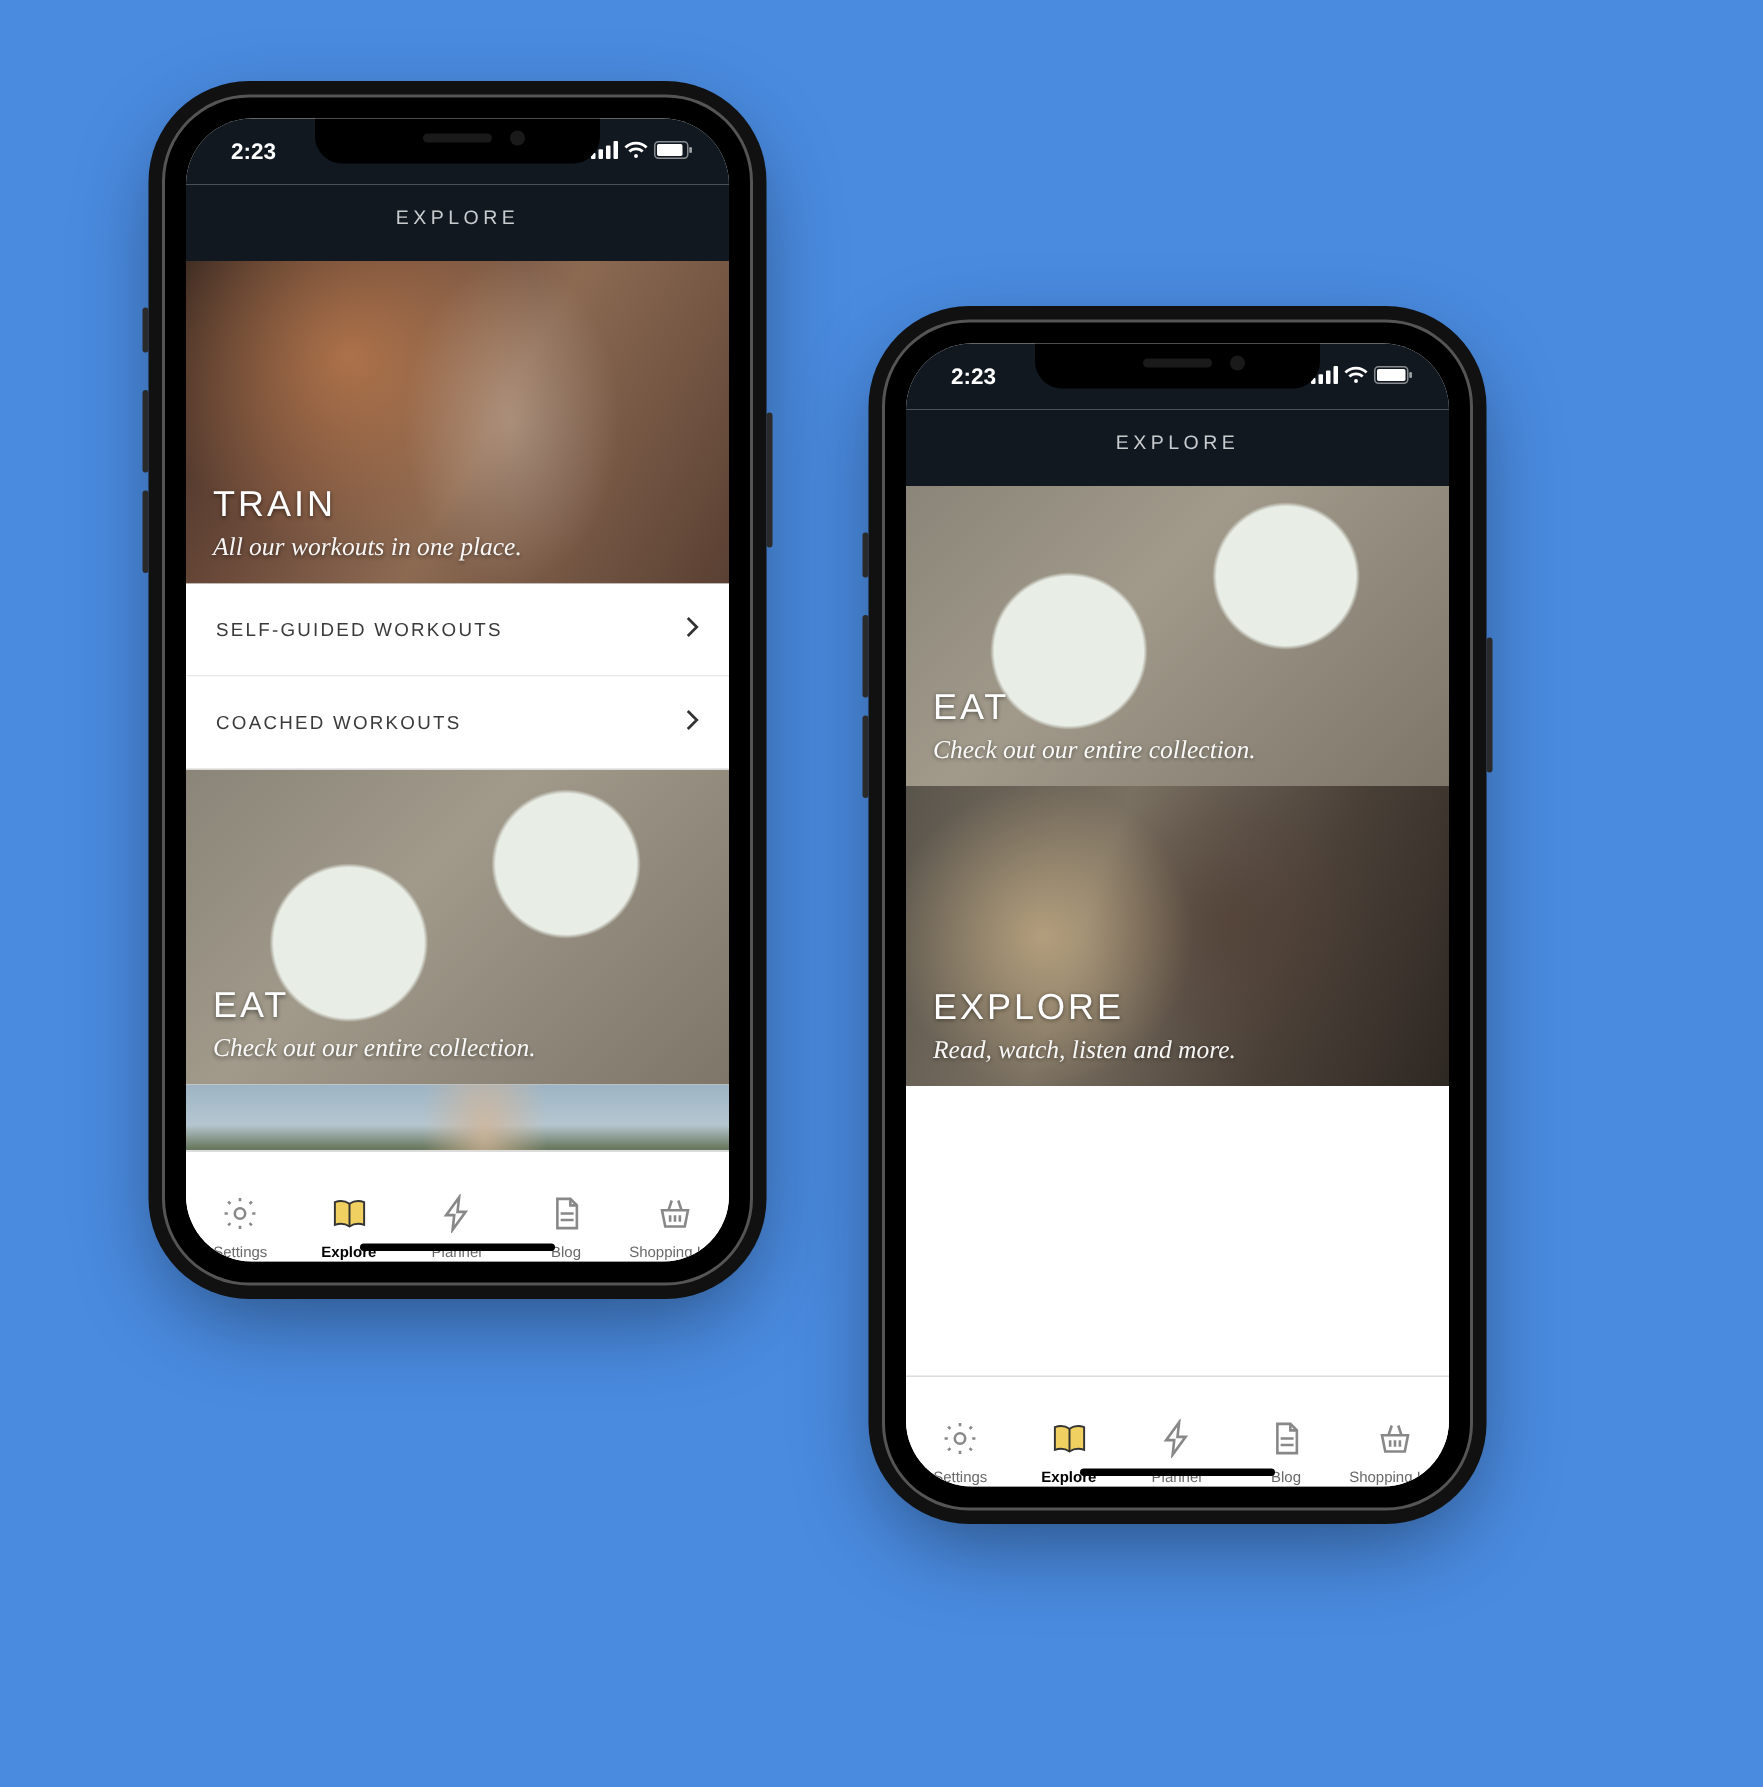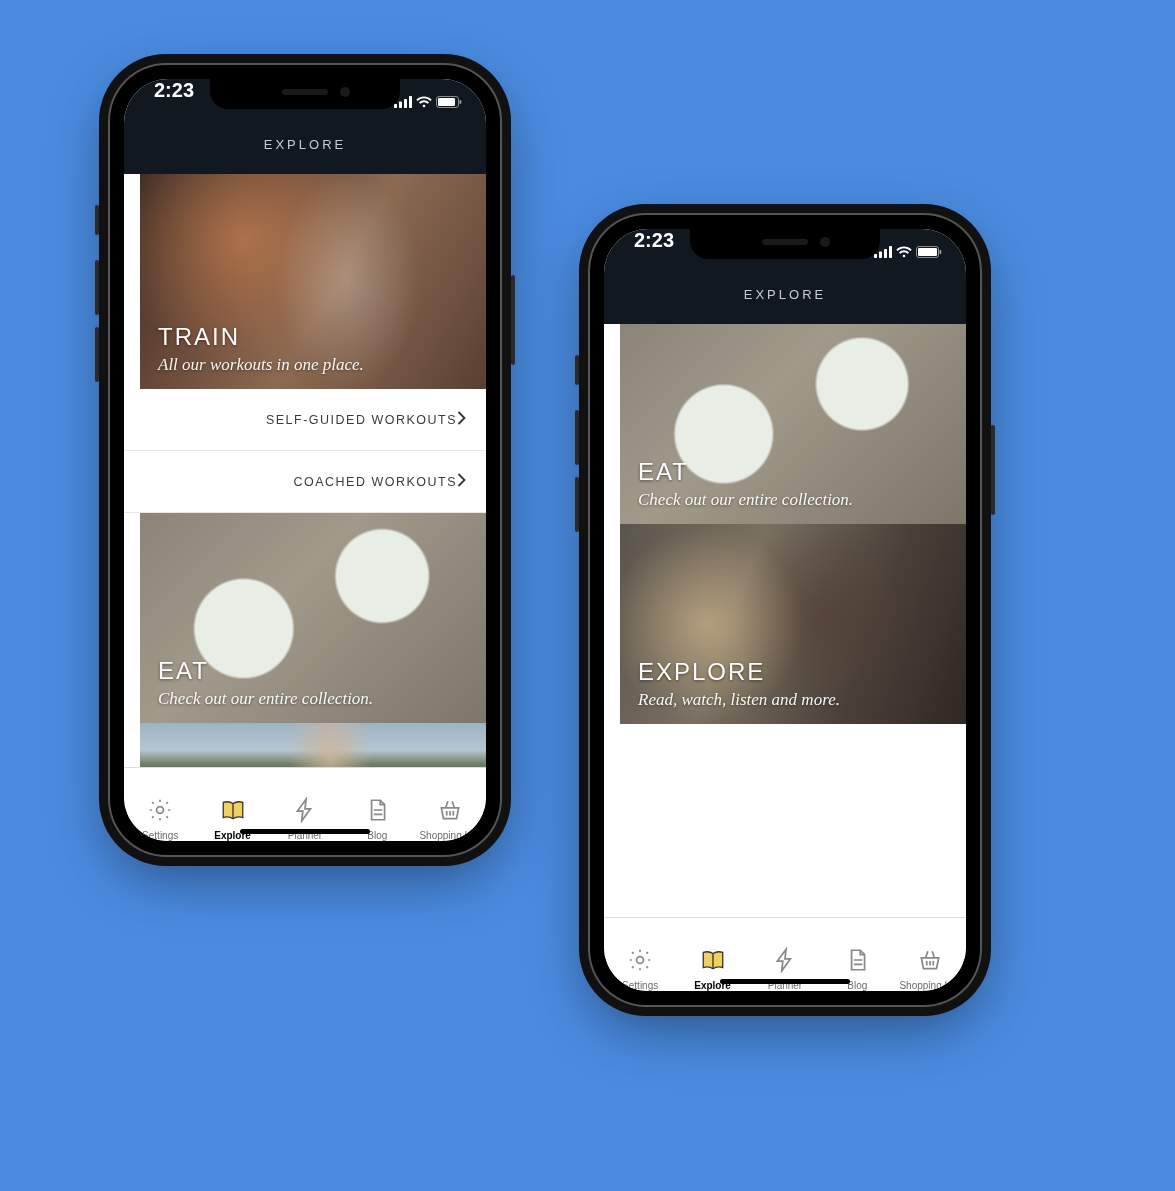--- a/index.html
+++ b/index.html
@@ -20,34 +20,34 @@
   .btn-vol-dn  { left:-15px; top:262px; width:4px; height:55px; }
   .btn-power   { right:-15px; top:210px; width:4px; height:90px; }
   .screen { position:absolute; inset:14px; border-radius:44px; overflow:hidden; background:#fff;
             display:flex; flex-direction:column; }
   .notch { position:absolute; top:0; left:50%; transform:translateX(-50%); width:190px; height:30px;
            background:#000; border-bottom-left-radius:18px; border-bottom-right-radius:18px; z-index:50; }
   .notch::before { content:""; position:absolute; left:50%; top:10px; transform:translateX(-50%);
                    width:46px; height:6px; background:#1a1a1a; border-radius:3px; }
   .notch::after { content:""; position:absolute; left:calc(50% + 35px); top:8px; width:10px; height:10px;
                   background:#1a1a1a; border-radius:50%; }
-  .status { height:44px; background:#111820; display:flex; 
-            justify-content:space-between; padding:0 24px 0 30px; color:#fff; font-size:20px; font-weight:600; }
+  .status { height:44px; background:#111820; display:flex; align-items:center;
+            justify-content:space-between; padding:0 24px 0 30px; color:#fff; font-size:15px; font-weight:600; }
   .status .right { display:flex; align-items:center; gap:4px; }
   .header { background:#111820; color:#c9cccf; text-align:center; font-size:13px;
             letter-spacing:3px; padding:14px 0 22px; font-weight:500; }
   .scroll { flex:1; overflow:hidden; position:relative; }
   .content { position:absolute; left:0; right:0; }
-  .card { position:relative; height:215px; overflow:hidden;margin-left:16px; }
+  .card { position:relative; height:215px; overflow:hidden; }
   .card-img { position:absolute; inset:0; }
   .card-txt { position:absolute; left:18px; bottom:14px; color:#fff; text-shadow:0 1px 3px rgba(0,0,0,.5); }
   .card-title { font-size:24px; font-weight:400; letter-spacing:2px; margin-bottom:4px; }
   .card-sub { font-family:Georgia,'Times New Roman',serif; font-style:italic; font-size:17px; opacity:.95; }
   .row { height:62px; background:#fff; border-bottom:1px solid #e8e8e8;
-         display:flex; align-items:center; justify-content:flex-end; padding:0 20px;
+         display:flex; align-items:center; justify-content:space-between; padding:0 20px;
          font-size:12.5px; letter-spacing:1.5px; color:#3a3a3a; font-weight:500; }
   .row:last-of-type { border-bottom:none; }
   .tabbar { height:74px; border-top:1px solid #dcdcdc; background:#fff;
             display:flex; align-items:flex-end; justify-content:space-around; padding-top:8px;
             position:relative; }
   .home-ind { position:absolute; bottom:7px; left:50%; transform:translateX(-50%);
               width:130px; height:5px; background:#000; border-radius:3px; }
   .tab { display:flex; flex-direction:column; align-items:center; gap:3px; width:64px; }
   .tab-label { font-size:10px; color:#6a6a6a; }
   .tab.active .tab-label { color:#000; font-weight:600; }

